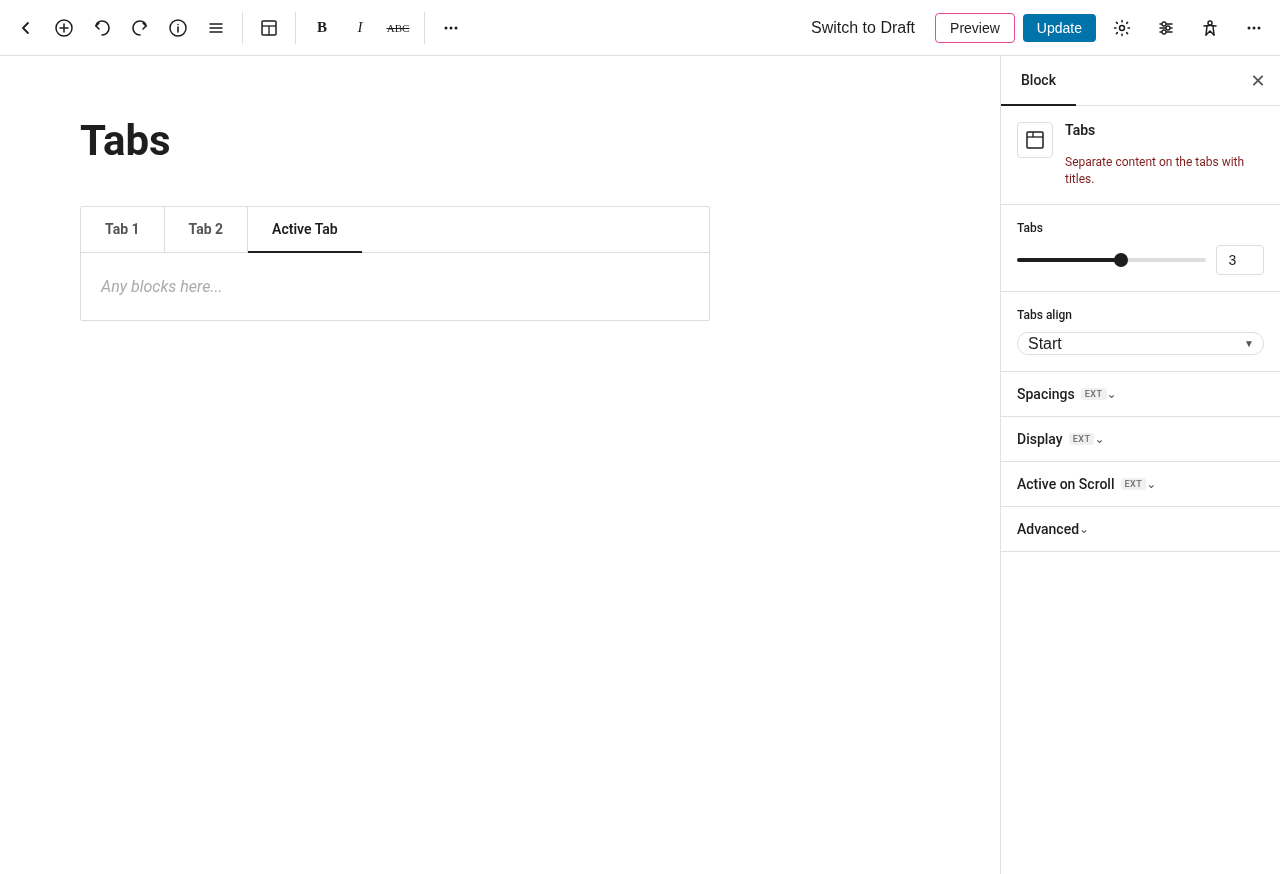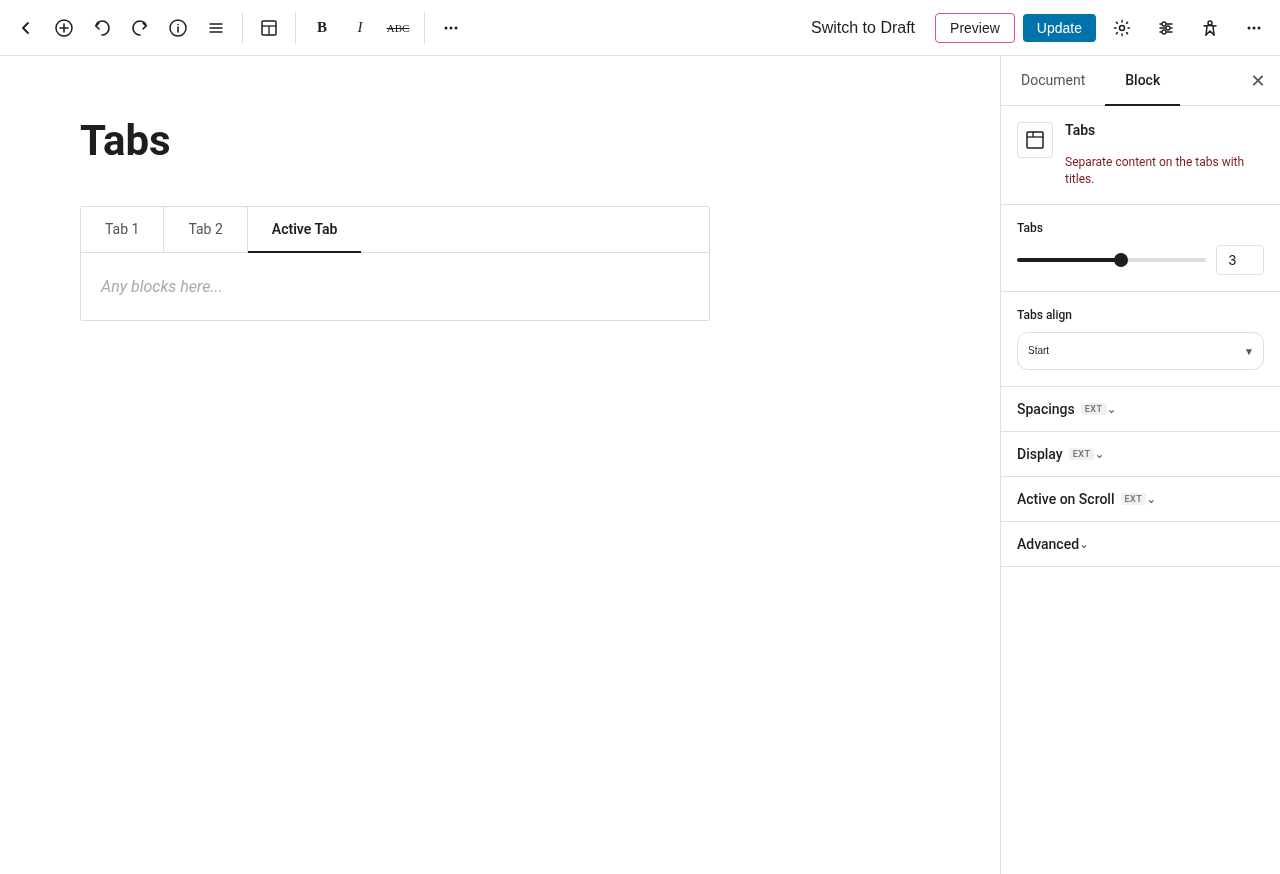--- a/index.html
+++ b/index.html
@@ -110,20 +110,21 @@
     }
 
     .tab-item {
       padding: 14px 24px;
       font-size: 14px;
       color: #555;
       cursor: pointer;
       border-right: 1px solid #ddd;
       background: #fff;
       user-select: none;
+      font-weight: bold;
     }
     .tab-item:last-child { border-right: none; }
     .tab-item.active {
       background: #fff;
       color: #1e1e1e;
       font-weight: 600;
       border-bottom: 2px solid #1e1e1e;
       margin-bottom: -1px;
     }
 
@@ -266,25 +267,25 @@
       color: #1e1e1e;
       padding: 0 4px;
     }
 
     .select-row {
       position: relative;
     }
 
     .sidebar-select {
       width: 100%;
-      height: 38px;
+      height: 23px;
       border: 1px solid #ddd;
       border-radius: 11px;
       padding: 0 10px;
-      font-size: 10px;
+      font-size: 16px;
       color: #1e1e1e;
       appearance: none;
       background: #fff;
       cursor: pointer;
     }
 
     .select-arrow {
       position: absolute;
       right: 10px;
       top: 50%;
@@ -489,23 +490,20 @@
       </div>
       <div class="tabs-content">
         <span>Any blocks here...</span>
       </div>
     </div>
   </div>
 
   <div class="sidebar">
 
     <div class="sidebar-header">
-      <div class="sidebar-tab">
-        <span>Document</span>
-      </div>
       <div class="sidebar-tab active">
         <span>Block</span>
       </div>
       <button class="sidebar-close" title="Close">✕</button>
     </div>
 
     <div class="block-info">
       <div class="block-icon">
         <svg width="20" height="20" viewBox="0 0 20 20" fill="none">
           <rect x="2" y="2" width="16" height="16" rx="1" stroke="#1e1e1e" stroke-width="1.5"></rect>

